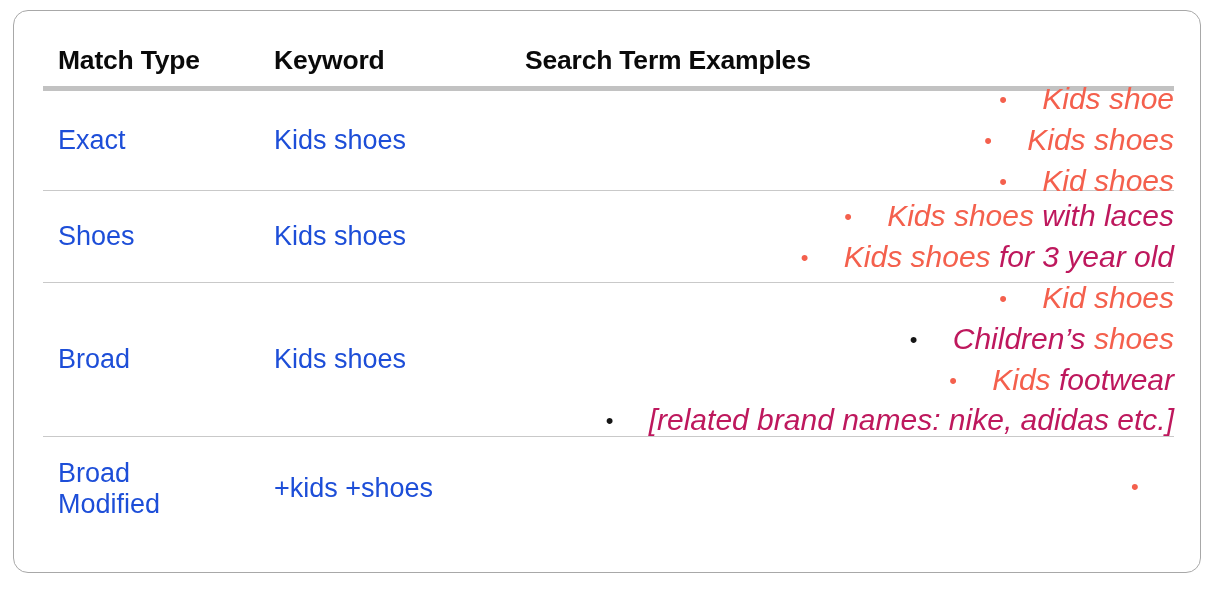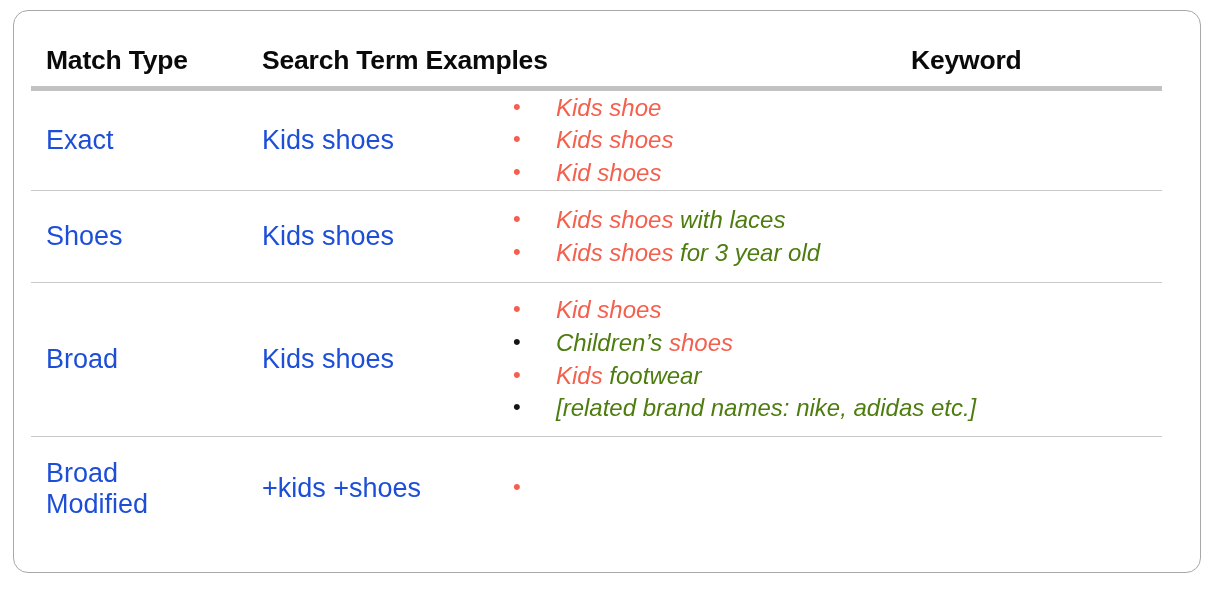--- a/index.html
+++ b/index.html
@@ -20,21 +20,21 @@
     width: 1188px;
     height: 563px;
     background: #ffffff;
     border: 1.4px solid #a8a8a8;
     border-radius: 15px;
     overflow: hidden;
   }
 
   .table {
     position: absolute;
-    left: 17px;
+    left: 29px;
     top: 0;
     width: 1131px;
   }
 
   
   .head-row {
     display: flex;
     align-items: flex-end;
     height: 62px;
     padding-top: 18px;
@@ -79,51 +79,52 @@
   }
 
   .terms {
     list-style: none;
     margin: 0;
     padding: 0;
   }
   .term-line {
     display: flex;
     align-items: baseline;
-    font-size: 24px;
+    font-size: 30px;
     line-height: 1.36;
     font-style: italic;
     white-space: nowrap;
+    justify-content: flex-end;
   }
   .bullet {
     flex: 0 0 auto;
     width: 43px;
     font-style: normal;
     font-size: 22px;
     line-height: 1;
     position: relative;
     top: -2px;
   }
   .bullet::before { content: "\2022"; }
   .b-red   { color: #f4604d; }
   .b-black { color: #151515; }
 
   .seg-red   { color: #f4604d; }
-  .seg-black { color: #4d7c0f; margin-top: 28px; }
+  .seg-black { color: #be185d; margin-top: 28px; }
 </style>
 </head>
 <body>
 
 <div id="card">
   <div class="table">
 
     <div class="head-row">
       <div class="head-cell col-match">Match Type</div>
+      <div class="head-cell col-key">Keyword</div>
       <div class="head-cell col-terms">Search Term Examples</div>
-      <div class="head-cell col-key">Keyword</div>
     </div>
 
     <div class="head-bar"></div>
 
     <div id="rows">
         <div class="row r1">
           <div class="cell-text col-match">Exact</div>
           <div class="cell-text col-key">Kids shoes</div>
           <ul class="terms col-terms">
             <li class="term-line">

